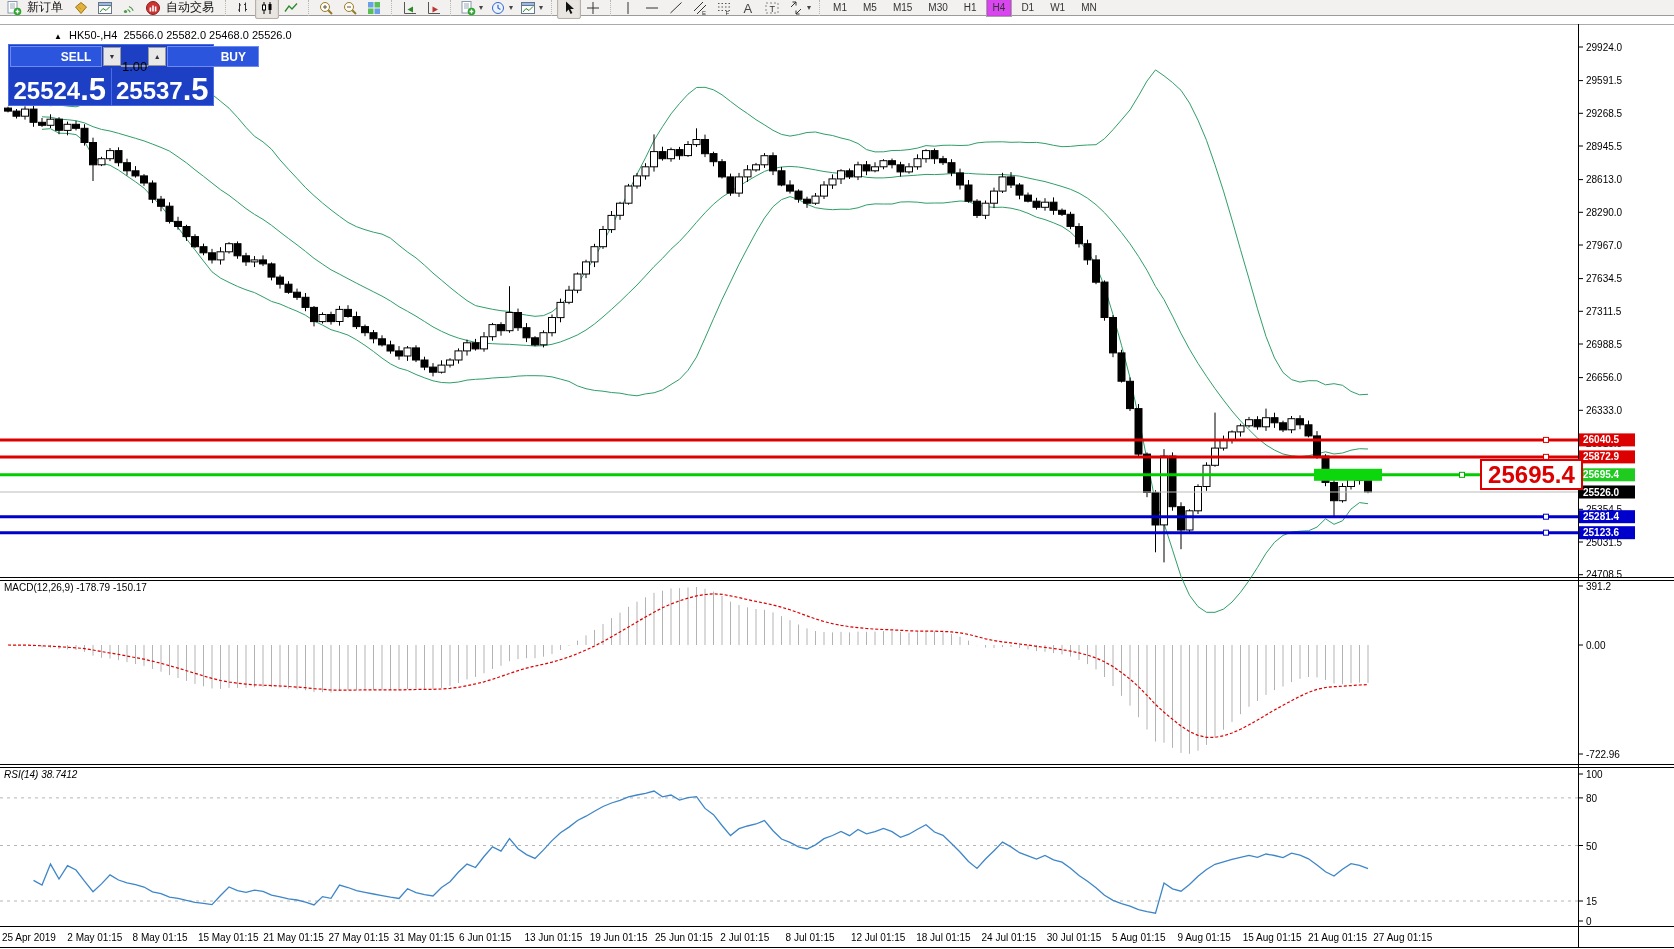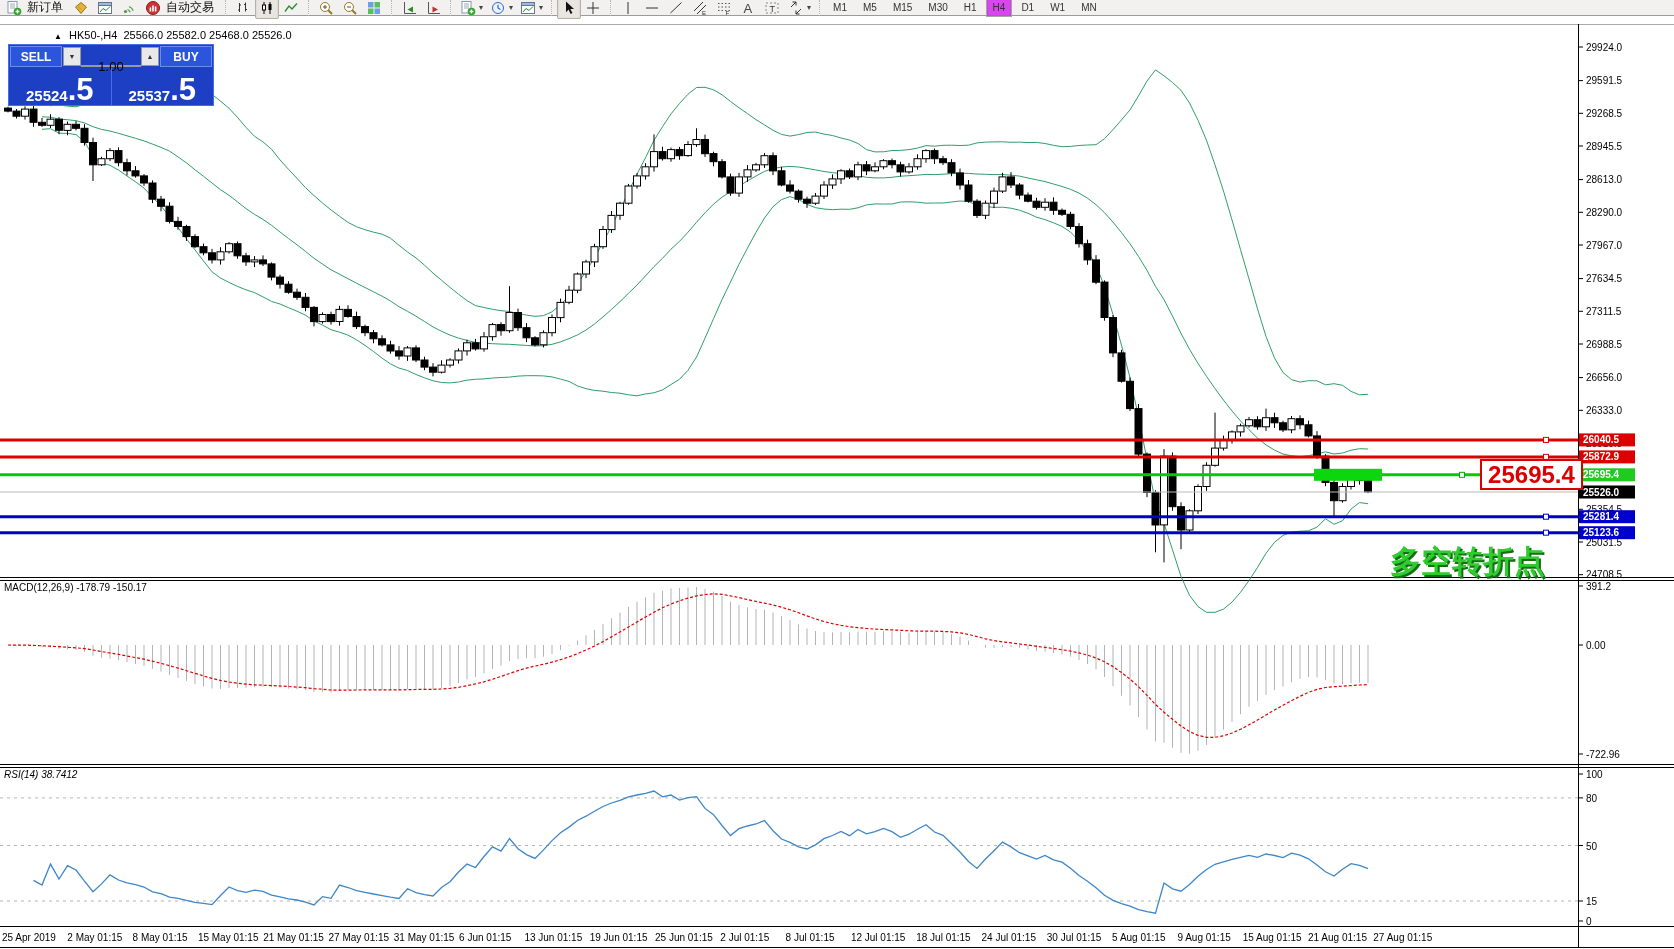--- a/index.html
+++ b/index.html
@@ -16,29 +16,29 @@
   .tb-sep{width:0;height:16px;border-left:1px dotted #b9b5af;margin:0 5px;}
   .tf{font-size:10px;color:#333;padding:3px 6px;margin:0 1px;border:1px solid transparent;}
   .tf.active{background:#d946ef;border:1px solid #a8a49e;box-shadow:inset 0 0 2px rgba(0,0,0,.2);}
   
   #chart-canvas{position:absolute;left:0;top:24px;width:1674px;height:925px;}
   #hdr{position:absolute;left:6px;top:29px;font-size:11px;font-weight:normal;color:#000;white-space:nowrap;margin-left:48px;}
   #hdr .tri{font-size:8px;margin-right:4px;}
   #qp{position:absolute;left:8px;top:44px;width:204px;background:#1c3fc4;border:1px solid #4a6ce8;color:#fff;}
   #qp .r1{display:flex;height:23px;align-items:stretch;}
   .qbtn{flex:0 0 50px;display:flex;align-items:center;justify-content:center;font-size:12px;font-weight:bold;
-        background:#2b55dc;border:1px solid #6d8af0;margin:1px;cursor:pointer;}
+        background:#2b55dc;border:1px solid #6d8af0;margin:1px;cursor:pointer;padding-left:40px;}
   .spin{flex:0 0 16px;display:flex;align-items:center;justify-content:center;background:#e8e8e8;color:#333;
         font-size:7px;border:1px solid #999;margin:2px 0;}
   .vol{flex:1;display:flex;align-items:center;justify-content:center;background:#fff;color:#000;
        font-size:13px;margin:20px 0;border:1px solid #999;}
   #qp .r2{display:flex;height:37px;}
   .px{flex:1;display:flex;align-items:flex-end;justify-content:center;padding-bottom:2px;}
   .px + .px{border-left:1px solid #4a6ce8;}
-  .px .big{font-size:15px;font-weight:bold;line-height:1;}
+  .px .big{font-size:24px;font-weight:bold;line-height:1;}
   .px .huge{font-size:31px;font-weight:bold;line-height:.85;}
   .ind-label{position:absolute;font-size:10px;color:#000;white-space:nowrap;text-align:center;}
   #callout{position:absolute;left:1480px;top:459px;width:99px;height:27px;background:#fff;border:2px solid #dd0000;
            color:#dd0000;font-size:24px;font-weight:bold;display:flex;align-items:center;justify-content:center;
            line-height:1;letter-spacing:0;}
   #turnpoint{position:absolute;left:1390px;top:541px;font-size:31px;font-weight:bold;color:#2ecc2e;
              text-shadow:2px 2px 0 #156e15;white-space:nowrap;}
   svg text{font-family:"Liberation Sans",sans-serif;}
 </style>
 </head>
@@ -879,15 +879,14 @@
         <span class="big">25537</span>
         <span class="huge">.5</span>
       </div>
     </div>
   </div>
 
   <div class="ind-label" style="left:4px;top:582px;">MACD(12,26,9) -178.79 -150.17</div>
   <div class="ind-label" style="left:4px;top:769px;font-style:italic;">RSI(14) 38.7412</div>
 
   <div id="callout">25695.4</div>
-  <div id="turnpoint">多空转折点</div>
 
 </div>
 
 </body></html>

